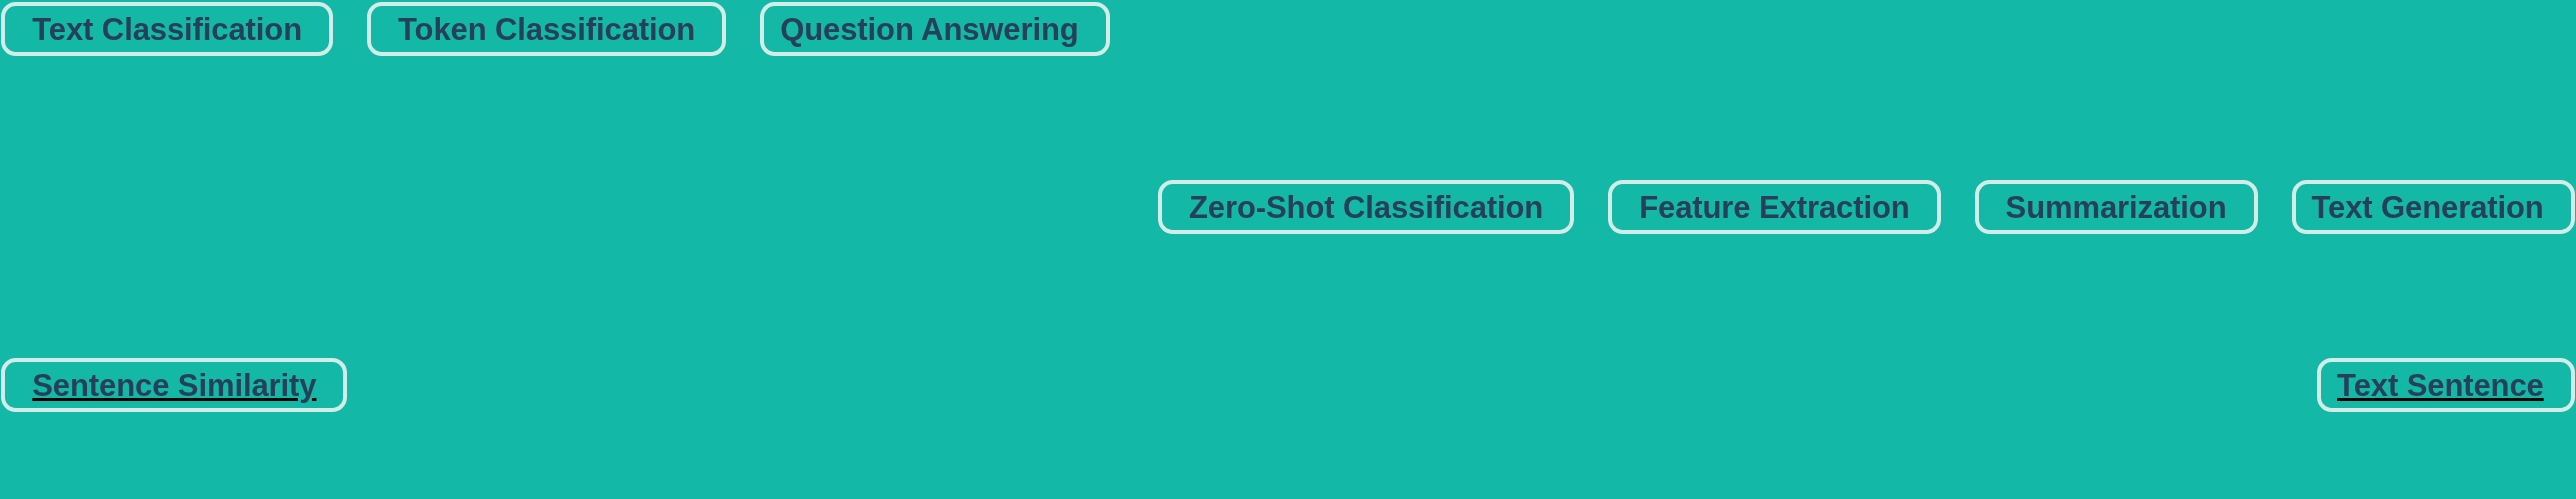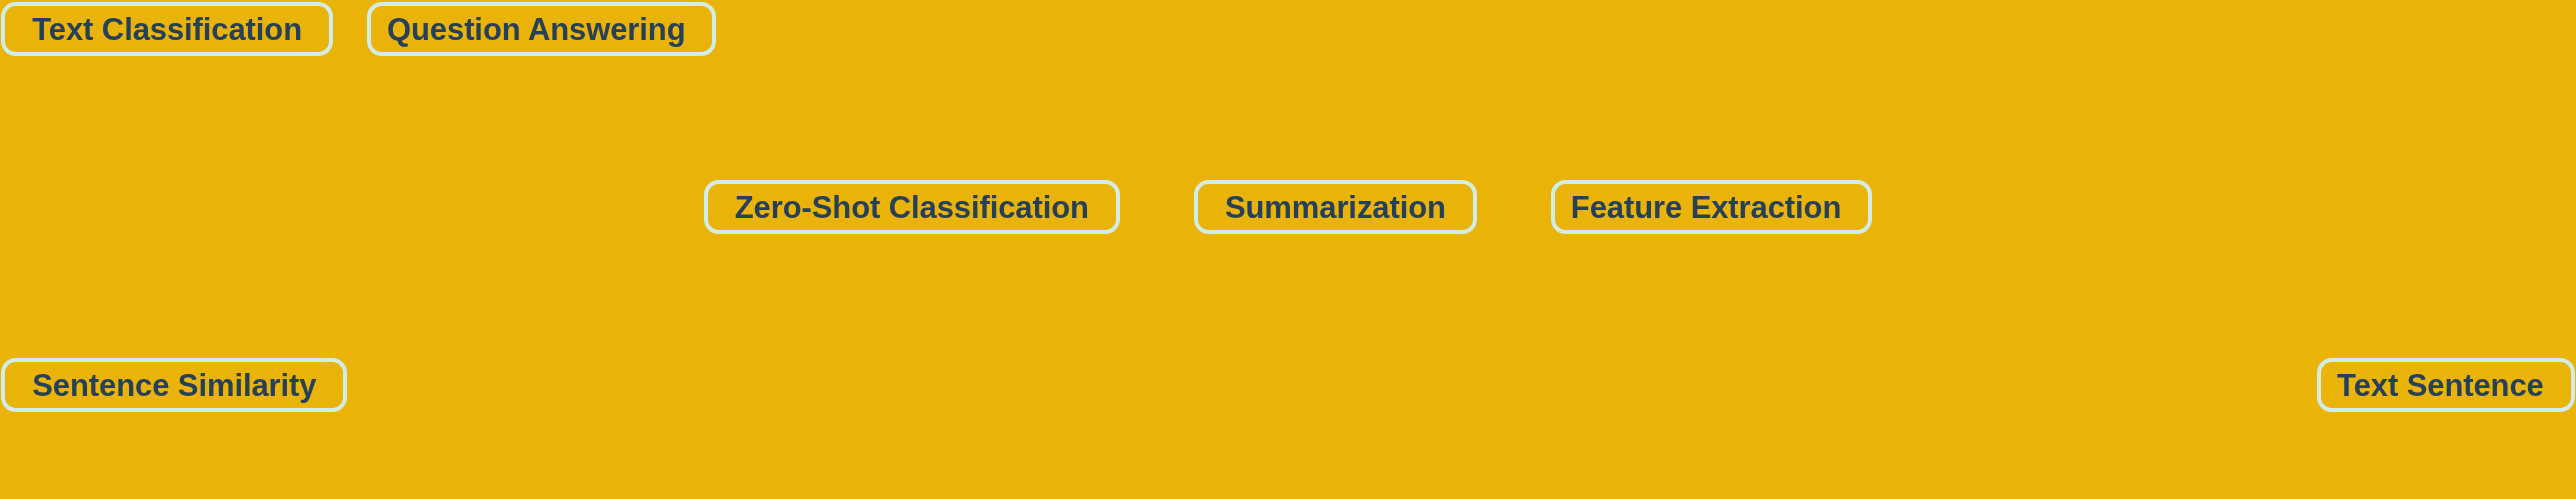--- a/index.html
+++ b/index.html
@@ -13,37 +13,37 @@
   }
 
   body {
     font-family: "Liberation Sans", sans-serif;
     -webkit-font-smoothing: antialiased;
   }
 
   #tag-cloud {
     width: 2576px;
     height: 500px;
-    background: #eab308;
+    background: #14b8a6;
     padding: 2px 1.3px 0 1.3px;
     display: flex;
     flex-direction: column;
   }
 
   .tag-row {
     display: flex;
     flex-direction: row;
     align-items: center;
     flex-wrap: nowrap;
     height: 54px;
     margin-bottom: 124px;
   }
 
   .tag-row.row-1 { justify-content: flex-start; }
-  .tag-row.row-2 { justify-content: center; gap: 40px; }
+  .tag-row.row-2 { justify-content: flex-end; }
   .tag-row.row-3 {
     justify-content: space-between;
     margin-bottom: 0;
   }
 
   .tag {
     display: inline-flex;
     align-items: center;
     justify-content: center;
     height: 54px;
@@ -52,21 +52,21 @@
     border: 4px solid #d2ece7;
     border-radius: 14.8px;
     background: transparent;
     white-space: nowrap;
     cursor: pointer;
     user-select: none;
   }
 
   .tag:last-child { margin-right: 0; padding-left: 16px; }
 
-  .tag-row.row-3 .tag { margin-right: 0; }
+  .tag-row.row-3 .tag { margin-right: 0; text-decoration: underline; }
 
   .tag-label {
     font-family: "Liberation Sans", sans-serif;
     font-size: 31px;
     font-weight: 700;
     line-height: 1;
     color: #27405a;
     letter-spacing: -0.1px;
     white-space: nowrap;
   }
@@ -74,33 +74,39 @@
 </head>
 <body>
 
 <div id="tag-cloud">
 
   <div class="tag-row row-1">
     <div class="tag">
       <span class="tag-label">Text Classification</span>
     </div>
     <div class="tag">
+      <span class="tag-label">Token Classification</span>
+    </div>
+    <div class="tag">
       <span class="tag-label">Question Answering</span>
     </div>
   </div>
 
   <div class="tag-row row-2">
     <div class="tag">
       <span class="tag-label">Zero-Shot Classification</span>
     </div>
     <div class="tag">
+      <span class="tag-label">Feature Extraction</span>
+    </div>
+    <div class="tag">
       <span class="tag-label">Summarization</span>
     </div>
     <div class="tag">
-      <span class="tag-label">Feature Extraction</span>
+      <span class="tag-label">Text Generation</span>
     </div>
   </div>
 
   <div class="tag-row row-3">
     <div class="tag">
       <span class="tag-label">Sentence Similarity</span>
     </div>
     <div class="tag">
       <span class="tag-label">Text Sentence</span>
     </div>

